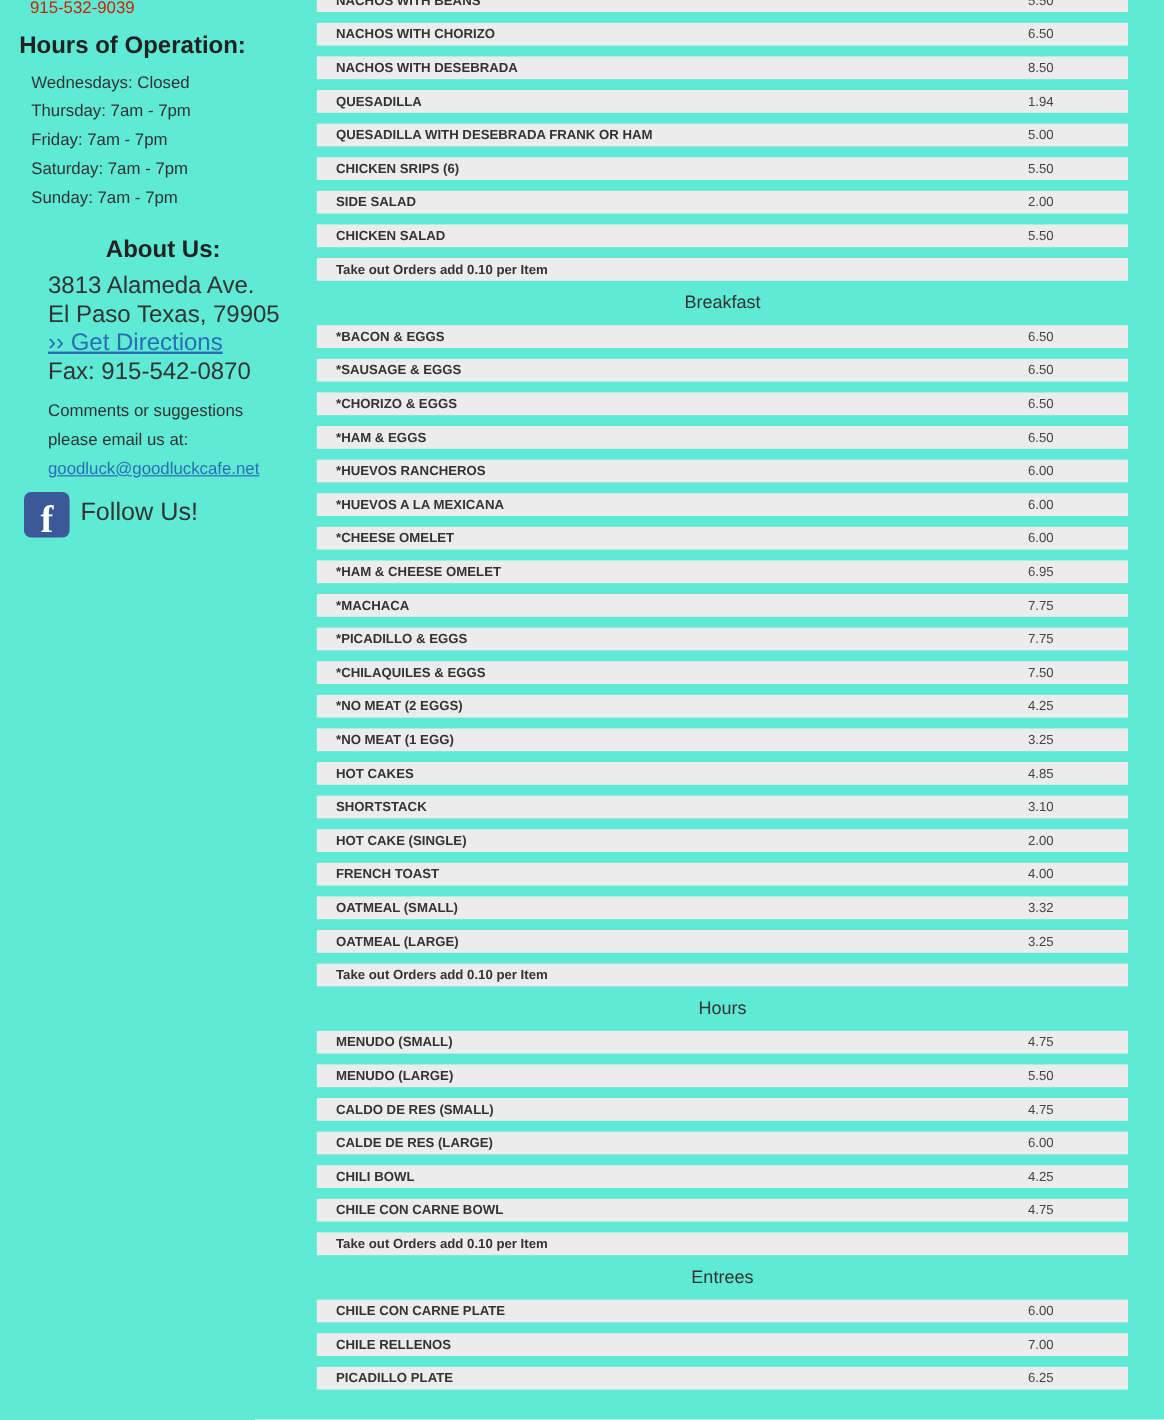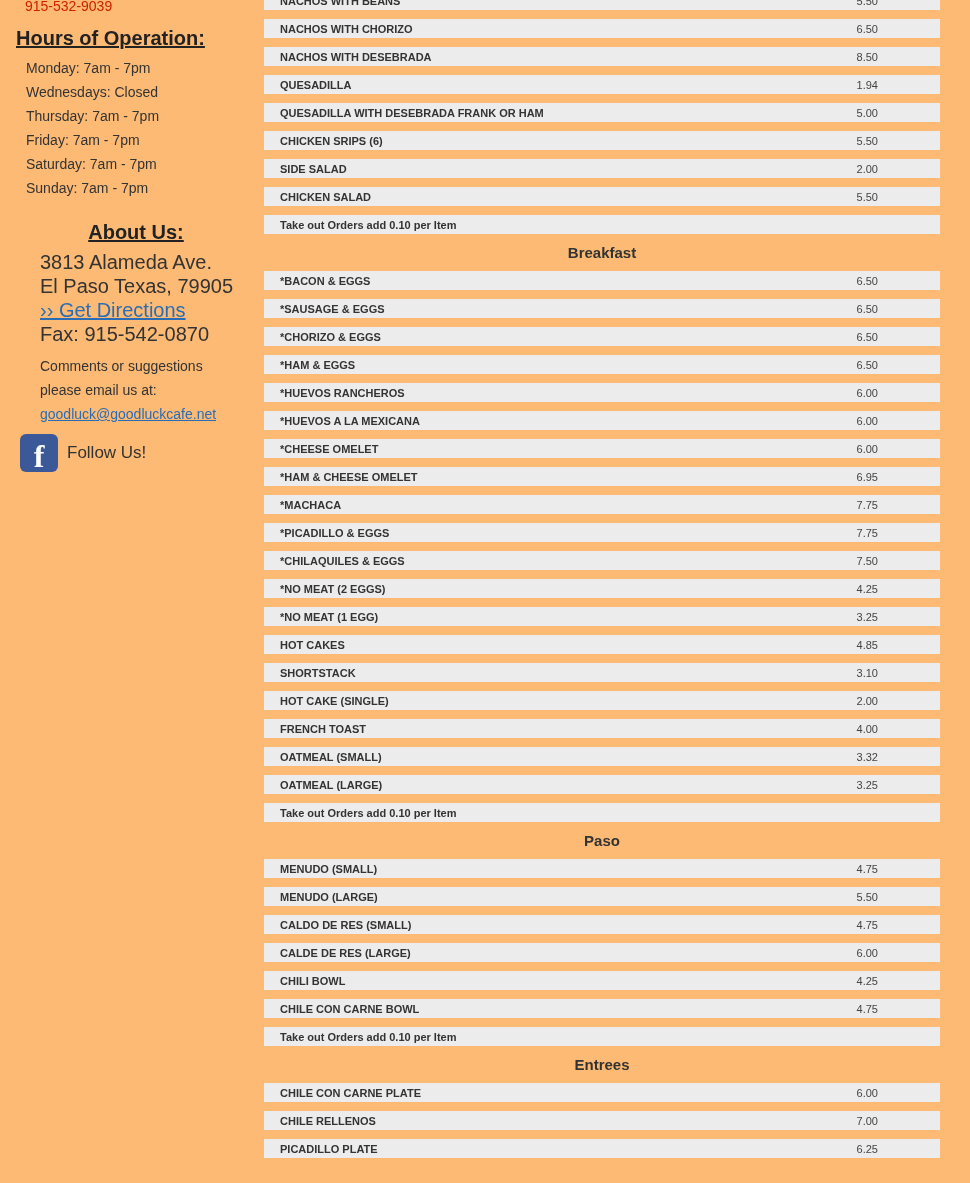--- a/index.html
+++ b/index.html
@@ -2,76 +2,74 @@
 <html style="--phone_red: #cc2200; --link_blue: #2a6db5; --facebook_blue: #3b5998; --row_bg: #ececec; --text: #333333;"><head>
 <meta charset="utf-8">
 <style>
   * { margin:0; padding:0; box-sizing:border-box; }
   html,body { background:#fff; }
   body {
     width:970px; height:1183px; overflow:hidden;
     font-family:"Liberation Sans", sans-serif;
     color:var(--text, #333);
   }
-  .page { position:relative; width:970px; height:1183px; overflow:hidden; background:#fdba74; }
+  .page { position:relative; width:970px; height:1183px; overflow:hidden; background:#5eead4; }
 
   
   .sidebar { position:absolute; left:16px; top:0; width:240px; }
   .phone {
     display:block; margin:-2px 0 0 9px; font-size:14px; line-height:16px;
     color:var(--phone_red, #cc2200); text-decoration:none; cursor:pointer;
   }
   .side-heading {
     font-size:20px; line-height:24px; font-weight:bold; color:#222;
     margin:12px 0 6px 0;
-    text-decoration:underline;
   }
   .side-heading.about { margin-top:20px;text-align:center; }
   .hours-line { font-size:14px; line-height:24px; margin-left:10px; }
   .about-block { margin-left:24px; }
   .about-block > div, .about-block > a { display:block; font-size:20px; line-height:24px; }
   .comments-block { margin-left:24px; margin-top:8px; }
   .comments-block > div, .comments-block > a { display:block; font-size:14px; line-height:24px; }
   a.blue-link { color:var(--link_blue, #2a6db5); text-decoration:underline; cursor:pointer; }
   .follow-row { display:flex; align-items:flex-end; margin:8px 0 0 4px; }
   .fb-icon {
     width:38px; height:38px; border-radius:6px;
     background:var(--facebook_blue, #3b5998);
     color:#fff; font-weight:bold; font-size:32px; line-height:1;
     display:flex; align-items:flex-end; justify-content:center;
     padding-bottom:0; overflow:hidden; cursor:pointer; text-decoration:none;
     font-family:"Liberation Serif", serif;
   }
-  .follow-label { font-size:17px; margin:0 0 9px 9px; color:#333; }
+  .follow-label { font-size:21px; margin:0 0 9px 9px; color:#333; }
 
   
   .menu { position:absolute; left:264px; top:-9px; width:676px; }
   .row {
     height:19px; margin-bottom:9px; background:var(--row_bg, #ececec);
     display:flex; align-items:center; justify-content:space-between;
     padding:0 62px 0 16px;
   }
   .item-name  { font-size:11px; font-weight:bold; color:#333; white-space:nowrap; }
   .item-price { font-size:11px; color:#444; white-space:nowrap; }
   .section-title {
     height:19px; line-height:19px; margin-bottom:9px;
-    text-align:center; font-size:15px; font-weight:bold; color:#333;
+    text-align:center; font-size:15px; font-weight:normal; color:#333;
   }
 </style>
 </head>
 <body>
 
 <div class="page">
 
   <aside class="sidebar">
     <a class="phone">915-532-9039</a>
 
     <h2 class="side-heading">Hours of Operation:</h2>
     <div id="hours-list">
-        <div class="hours-line">Monday: 7am - 7pm</div>
         <div class="hours-line">Wednesdays: Closed</div>
         <div class="hours-line">Thursday: 7am - 7pm</div>
         <div class="hours-line">Friday: 7am - 7pm</div>
         <div class="hours-line">Saturday: 7am - 7pm</div>
         <div class="hours-line">Sunday: 7am - 7pm</div>
       </div>
 
     <h2 class="side-heading about">About Us:</h2>
     <div class="about-block">
       <div>3813 Alameda Ave.</div>
@@ -203,21 +201,21 @@
         <span class="item-price">3.32</span>
       </div>
       <div class="row">
         <span class="item-name">OATMEAL (LARGE)</span>
         <span class="item-price">3.25</span>
       </div>
       <div class="row">
         <span class="item-name">Take out Orders add 0.10 per Item</span>
         <span class="item-price"></span>
       </div>
-      <div class="section-title">Paso</div>
+      <div class="section-title">Hours</div>
       <div class="row">
         <span class="item-name">MENUDO (SMALL)</span>
         <span class="item-price">4.75</span>
       </div>
       <div class="row">
         <span class="item-name">MENUDO (LARGE)</span>
         <span class="item-price">5.50</span>
       </div>
       <div class="row">
         <span class="item-name">CALDO DE RES (SMALL)</span>

